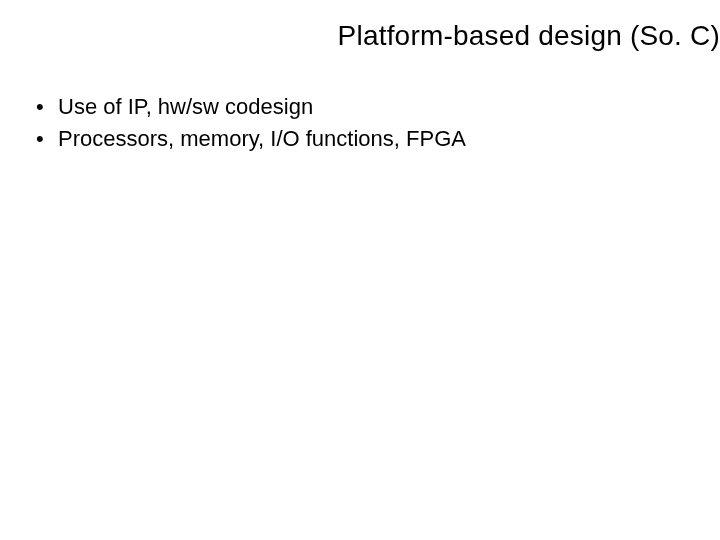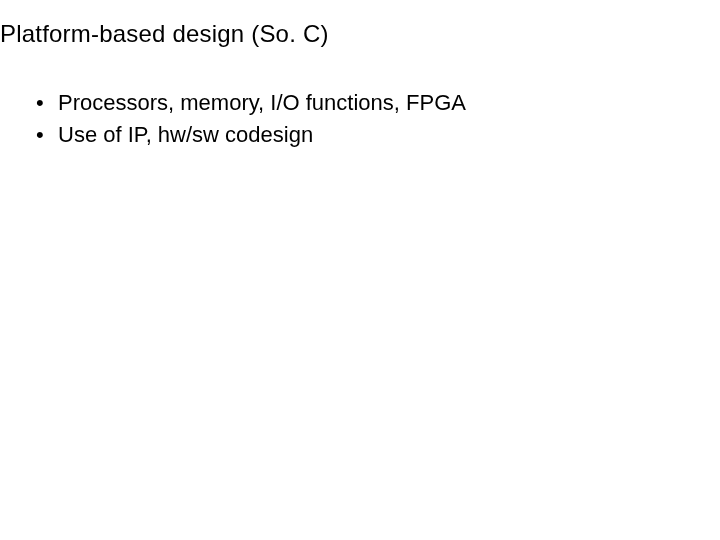--- a/index.html
+++ b/index.html
@@ -14,23 +14,23 @@
       font-family: Arial, Helvetica, sans-serif;
       color: #000000;
       overflow: hidden;
     }
     .slide {
       width: 100%;
       height: 100%;
       padding: 20px 0 0 0;
     }
     .title {
-      font-size: 24px;
+      font-size: 28px;
       font-weight: normal;
-      text-align: left;
+      text-align: right;
       margin-bottom: 40px;
       letter-spacing: 0.2px;
     }
     .bullet-list {
       list-style: none;
       padding-left: 36px;
     }
     .bullet-item {
       font-size: 22px;
       line-height: 1.35;
@@ -45,16 +45,16 @@
       top: 0;
       font-size: 22px;
     }
   </style>
 </head>
 <body>
 
 <div class="slide">
   <h1 class="title">Platform-based design (So. C)</h1>
   <ul class="bullet-list">
+    <li class="bullet-item">Use of IP, hw/sw codesign</li>
     <li class="bullet-item">Processors, memory, I/O functions, FPGA</li>
-    <li class="bullet-item">Use of IP, hw/sw codesign</li>
   </ul>
 </div>
 
 </body></html>

